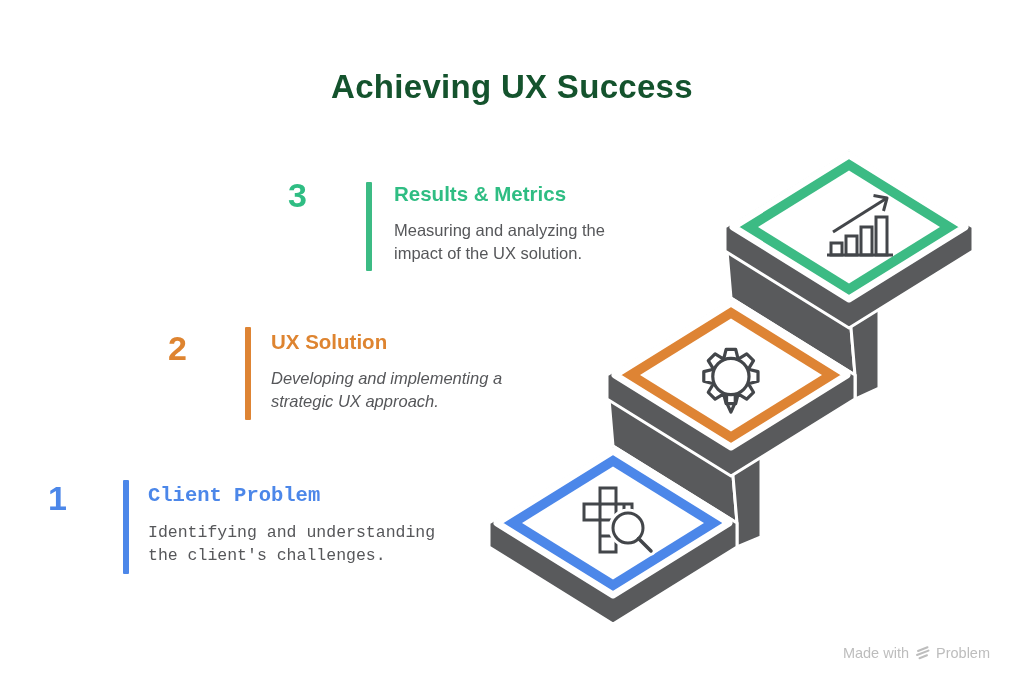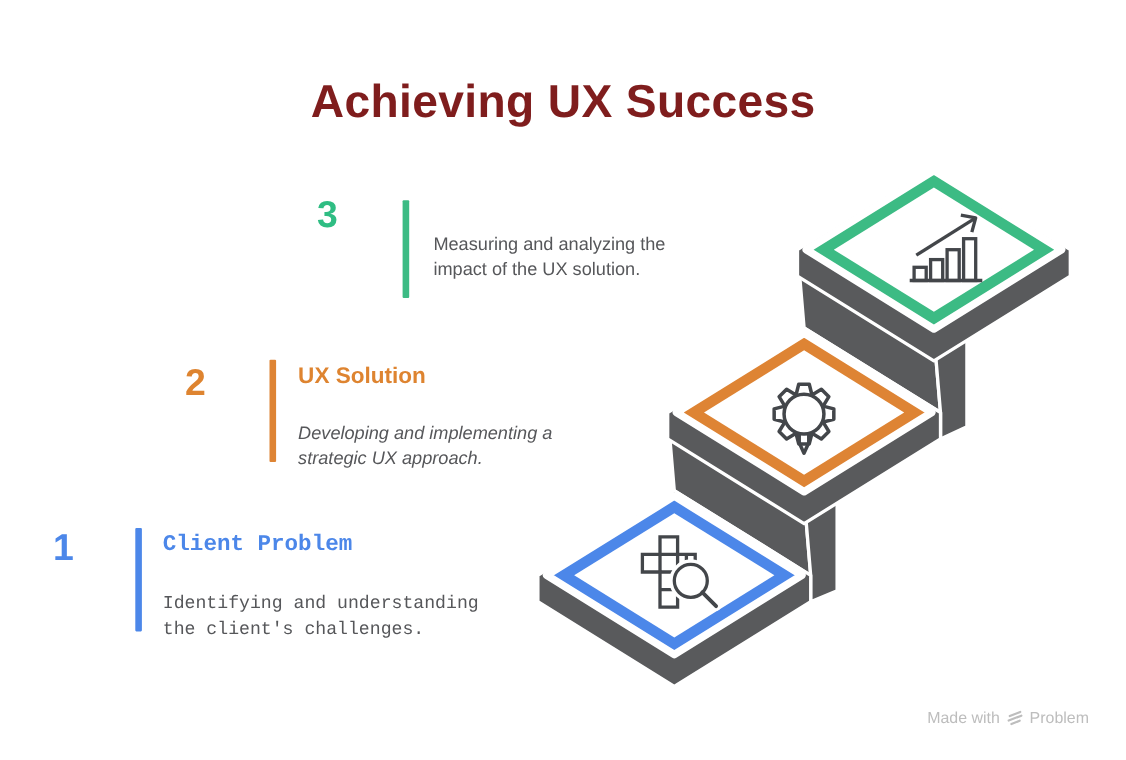--- a/index.html
+++ b/index.html
@@ -1,26 +1,26 @@
 <!DOCTYPE html>
 <html><head>
 <meta charset="utf-8">
 <style>
   html,body{margin:0;padding:0;background:#fff;}
   body{width:1024px;height:691px;position:relative;font-family:"Liberation Sans",sans-serif;overflow:hidden;}
   .canvas{position:absolute;inset:0;background:#ffffff;}
   .title{position:absolute;left:0;top:68px;width:1024px;text-align:center;
-         font-size:42px;font-weight:bold;color:#7f1d1d;letter-spacing:.3px;}
+         font-size:33px;font-weight:bold;color:#14532d;letter-spacing:.3px;}
   .stairs-svg{position:absolute;left:0;top:0;}
   .step{position:absolute;}
   .step-num{position:absolute;width:50px;text-align:right;font-size:34px;font-weight:bold;line-height:1;}
   .step-bar{position:absolute;width:6px;border-radius:1px;}
   .step-text{position:absolute;}
   .step-heading{font-size:20.5px;font-weight:bold;line-height:1.15;}
-  .step-desc{margin-top:29px;font-size:16.5px;line-height:1.4;color:#56575A;}
+  .step-desc{margin-top:13px;font-size:16.5px;line-height:1.4;color:#56575A;}
   .c-green{color:#2FBD83;} .bg-green{background:#3CBB84;}
   .c-orange{color:#DE8430;} .bg-orange{background:#DE8434;}
   .c-blue{color:#4C87E9;} .bg-blue{background:#4C87E9;}
   .watermark{position:absolute;right:34px;top:644px;display:flex;align-items:center;gap:5px;
              font-size:14.5px;color:#BDBDBD;text-align:right;}
   .watermark svg{display:block;}
 </style>
 </head>
 <body>
 
@@ -81,20 +81,21 @@
         <circle cx="48" cy="48" r="15"></circle>
         <path d="M58.5,58.5 L71,71" stroke-width="3.5" stroke-linecap="round"></path>
       </g>
     </g>
   </svg>
 
   <div class="step">
     <div class="step-num c-green" style="left:257px;top:178px;">3</div>
     <div class="step-bar bg-green" style="left:366px;top:182px;height:89px;"></div>
     <div class="step-text" style="left:394px;top:182px;">
+      <div class="step-heading c-green">Results &amp; Metrics</div>
       <div class="step-desc" style="width:252px;">Measuring and analyzing the impact of the UX solution.</div>
     </div>
   </div>
 
   <div class="step">
     <div class="step-num c-orange" style="left:137px;top:331px;">2</div>
     <div class="step-bar bg-orange" style="left:245px;top:327px;height:93px;"></div>
     <div class="step-text" style="left:271px;top:330px;">
       <div class="step-heading c-orange">UX Solution</div>
       <div class="step-desc" style="width:264px;font-style:italic;">Developing and implementing a strategic UX approach.</div>

